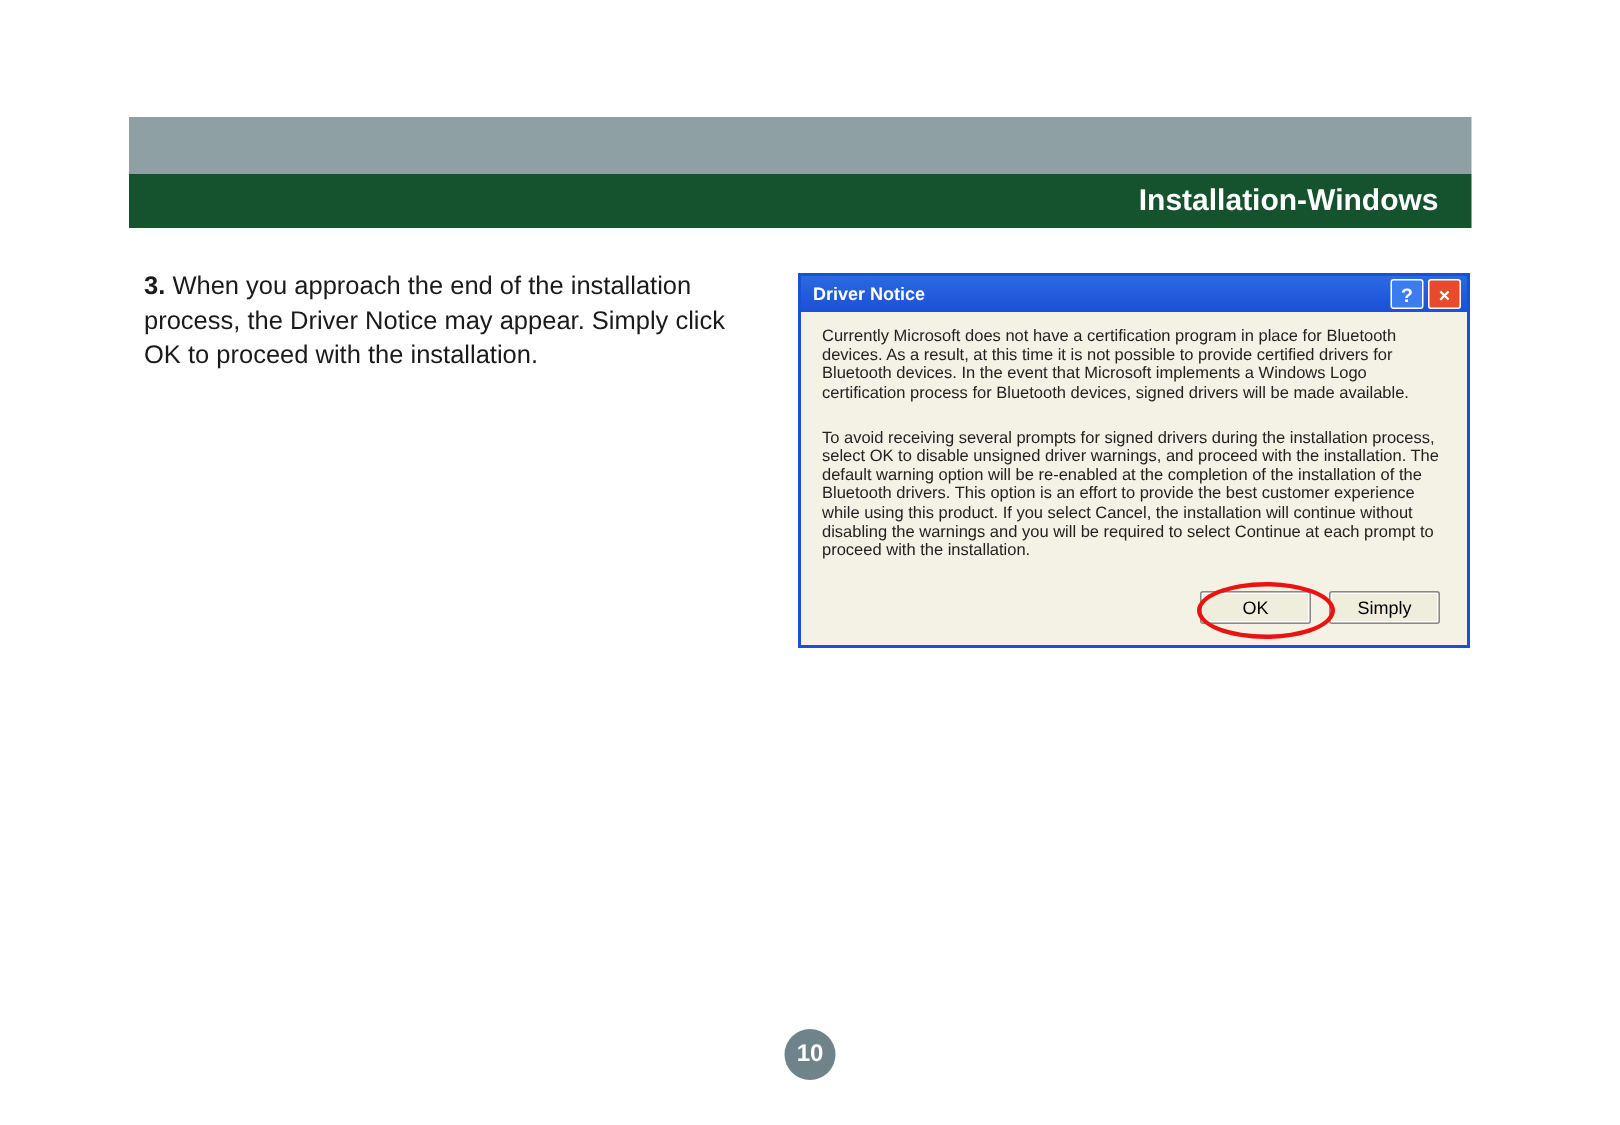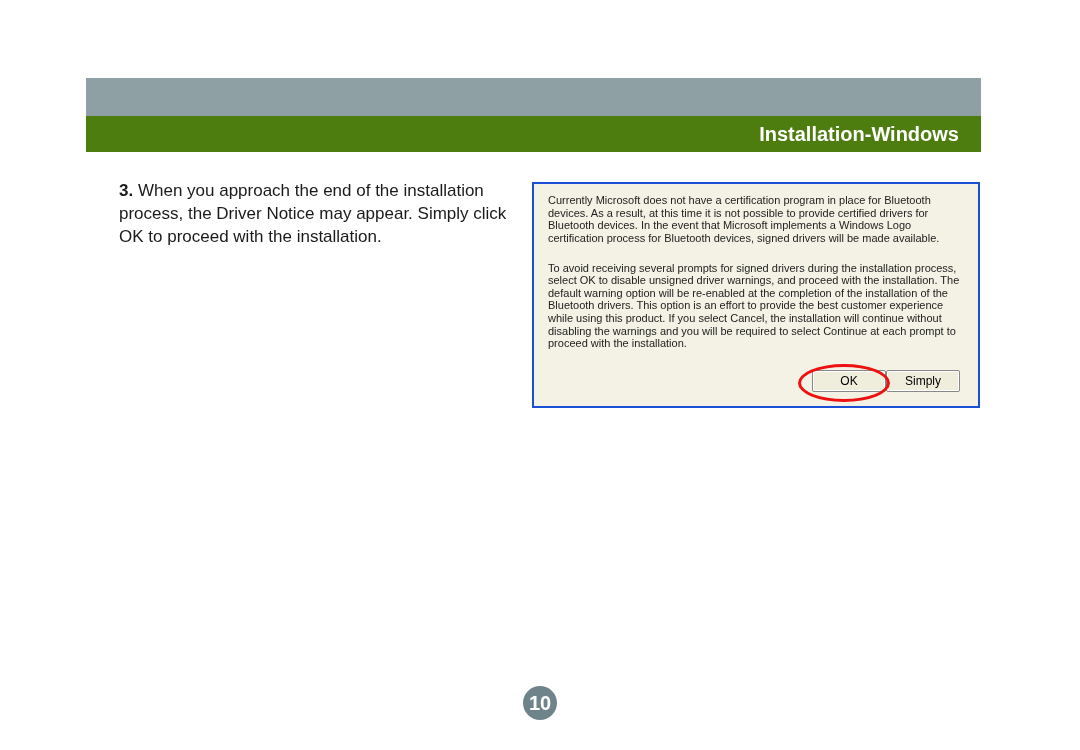--- a/index.html
+++ b/index.html
@@ -1,53 +1,59 @@
 <!DOCTYPE html>
 <html><head>
 <meta charset="utf-8">
 <style>
   html,body{margin:0;padding:0;width:1080px;height:750px;background:#fff;font-family:Arial,Helvetica,sans-serif;overflow:hidden}
   .page{position:relative;width:1080px;height:750px}
   
   .band-top{position:absolute;left:86px;top:78px;width:895px;height:38px;background:#8fa0a5}
-  .band-title{position:absolute;left:86px;top:116px;width:895px;height:36px;background:#4d7c0f;display:flex;align-items:center;justify-content:flex-end;padding-right:22px;box-sizing:border-box}
+  .band-title{position:absolute;left:86px;top:116px;width:895px;height:36px;background:#14532d;display:flex;align-items:center;justify-content:flex-end;padding-right:22px;box-sizing:border-box}
   .band-title span{color:#fff;font-size:20px;font-weight:bold}
   
-  .body-text{position:absolute;left:119px;top:180px;width:410px;font-size:17px;line-height:1.35;color:#1a1a1a}
+  .body-text{position:absolute;left:96px;top:180px;width:410px;font-size:17px;line-height:1.35;color:#1a1a1a}
   .body-text .num{font-weight:bold}
   
   .dlg{position:absolute;left:532px;top:182px;width:448px;border:2px solid #1b4fd8;background:#f3f2e4;box-sizing:border-box;font-family:Tahoma,Arial,sans-serif}
   .dlg-title{height:24px;background:linear-gradient(to bottom,#2a6ae1 0%,#1b4fd8 100%);display:flex;align-items:center;padding:0 4px 0 8px;color:#fff;font-size:12px;font-weight:bold}
   .dlg-title .spacer{flex:1}
   .dlg-btn{width:20px;height:18px;margin-left:3px;display:flex;align-items:center;justify-content:center;font-size:13px;font-weight:bold;border-radius:2px;border:1px solid #fff}
   .dlg-help{background:#3b7dee;color:#fff}
   .dlg-close{background:#e74b2b;color:#fff}
   .dlg-body{padding:10px 14px 10px 14px;font-size:11px;color:#222;line-height:1.15}
   .dlg-body .para{margin-bottom:17px}
-  .dlg-foot{display:flex;justify-content:flex-end;padding:10px 18px 14px 0;position:relative}
+  .dlg-foot{display:flex;justify-content:flex-end;padding:10px 18px 14px 0;gap:12px;position:relative}
   .win-btn{min-width:74px;height:22px;background:#efeedd;border:1px solid #888;border-radius:2px;font-size:12px;box-shadow:inset 0 0 0 1px #fff;cursor:pointer}
   .ok-ring{position:absolute;border:3px solid #e11;border-radius:50%;width:86px;height:32px;left:264px;top:4px;pointer-events:none}
   
-  .pagenum{position:absolute;left:50%;bottom:30px;transform:translateX(-50%);width:34px;height:34px;border-radius:50%;background:#6f848a;color:#fff;display:flex;align-items:center;justify-content:center;font-size:20px;font-weight:bold}
+  .pagenum{position:absolute;left:50%;bottom:30px;transform:translateX(-50%);width:34px;height:34px;border-radius:50%;background:#6f848a;color:#fff;display:flex;align-items:center;justify-content:center;font-size:16px;font-weight:bold}
 </style>
 </head>
 <body>
 
 <div class="page">
   <div class="band-top"></div>
   <div class="band-title">
     <span>Installation-Windows</span>
   </div>
 
   <div class="body-text">
     <span class="num">3.</span>
     <span>When you approach the end of the installation process, the Driver Notice may appear. Simply click OK to proceed with the installation.</span>
   </div>
 
   <div class="dlg">
+    <div class="dlg-title">
+      <span>Driver Notice</span>
+      <span class="spacer"></span>
+      <span class="dlg-btn dlg-help">?</span>
+      <span class="dlg-btn dlg-close">×</span>
+    </div>
     <div class="dlg-body">
       <div class="para">Currently Microsoft does not have a certification program in place for Bluetooth devices. As a result, at this time it is not possible to provide certified drivers for Bluetooth devices. In the event that Microsoft implements a Windows Logo certification process for Bluetooth devices, signed drivers will be made available.</div>
       <div>To avoid receiving several prompts for signed drivers during the installation process, select OK to disable unsigned driver warnings, and proceed with the installation. The default warning option will be re-enabled at the completion of the installation of the Bluetooth drivers. This option is an effort to provide the best customer experience while using this product. If you select Cancel, the installation will continue without disabling the warnings and you will be required to select Continue at each prompt to proceed with the installation.</div>
     </div>
     <div class="dlg-foot">
       <div class="ok-ring"></div>
       <button class="win-btn">OK</button>
       <button class="win-btn">Simply</button>
     </div>
   </div>

